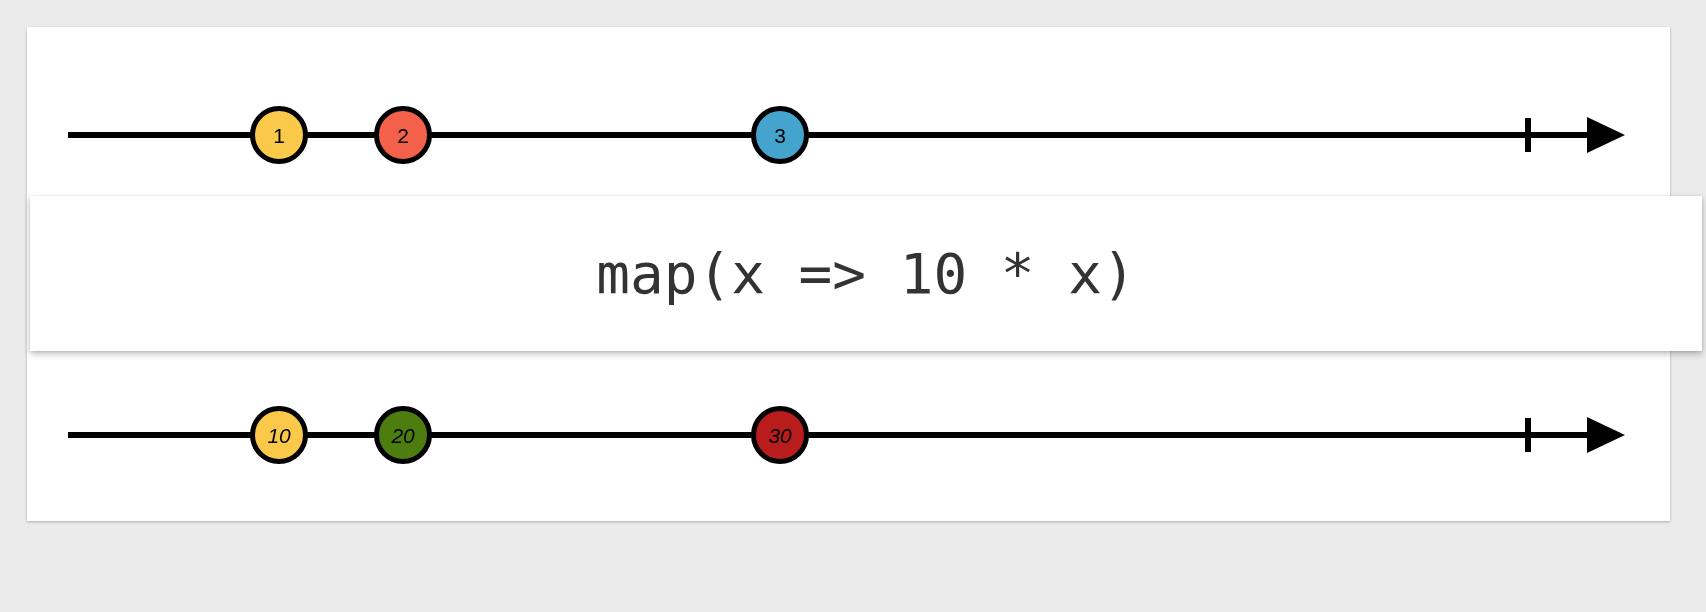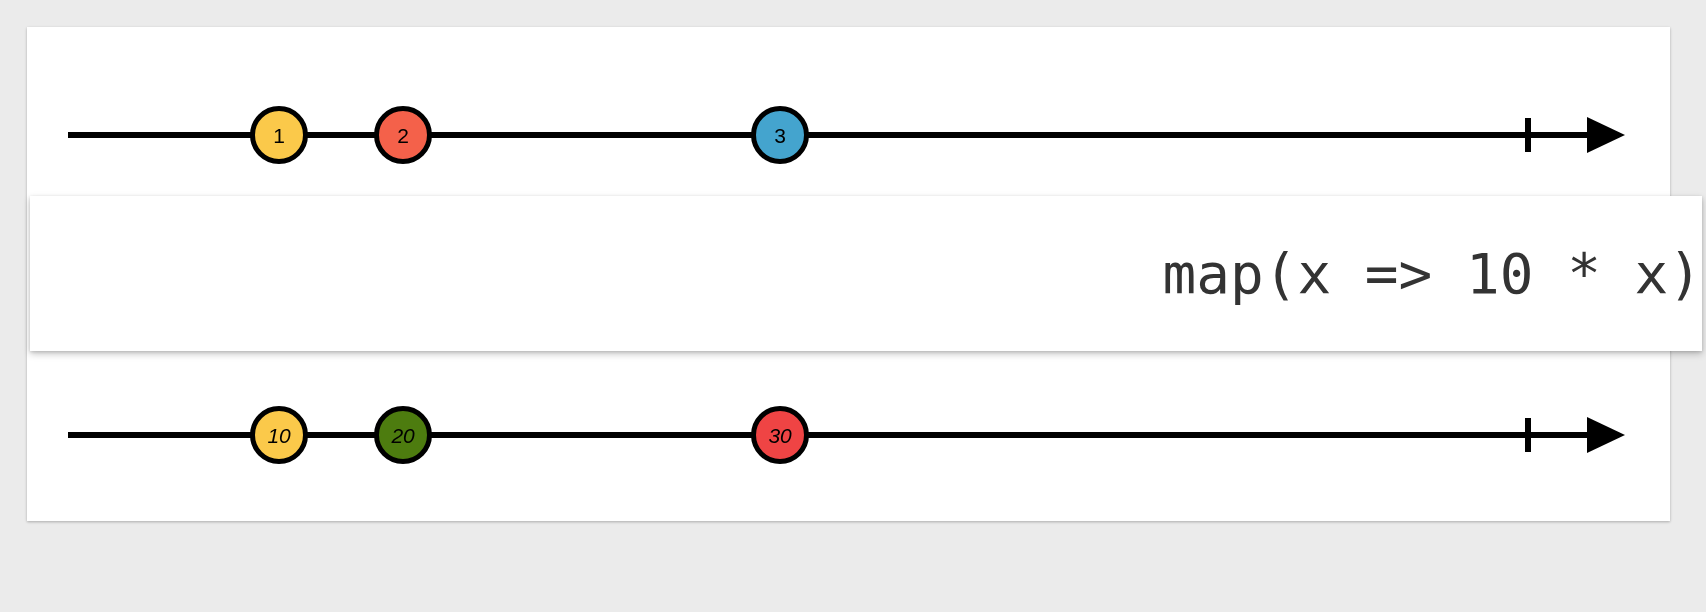--- a/index.html
+++ b/index.html
@@ -78,21 +78,21 @@
   .operator-banner {
     position: absolute;
     left: 30px;
     top: 196px;
     width: 1672px;
     height: 155px;
     background: #ffffff;
     box-shadow: 0 3px 7px rgba(0,0,0,0.22), 0 1px 3px rgba(0,0,0,0.14);
     display: flex;
     align-items: center;
-    justify-content: flex-end;
+    justify-content: center;
     overflow: hidden;
   }
   .operator-text {
     font-family: "DejaVu Sans Mono", "Liberation Mono", monospace;
     font-size: 56px;
     line-height: 1;
     color: #333333;
     white-space: pre;
     letter-spacing: 0px;
     user-select: none;
@@ -136,21 +136,21 @@
       </svg>
 
       <div class="marble" style="left:252px; top:60px; background:#fbc94a;">
         <span class="marble-label">10</span>
       </div>
 
       <div class="marble" style="left:376px; top:60px; background:#4d7c0f;">
         <span class="marble-label">20</span>
       </div>
 
-      <div class="marble" style="left:753px; top:60px; background:#ef4444;text-align:center;">
+      <div class="marble" style="left:753px; top:60px; background:#b91c1c;text-align:center;">
         <span class="marble-label">30</span>
       </div>
     </div>
 
   </div>
 
   <div class="operator-banner">
     <span class="operator-text">map(x =&gt; 10 * x)</span>
   </div>
 

